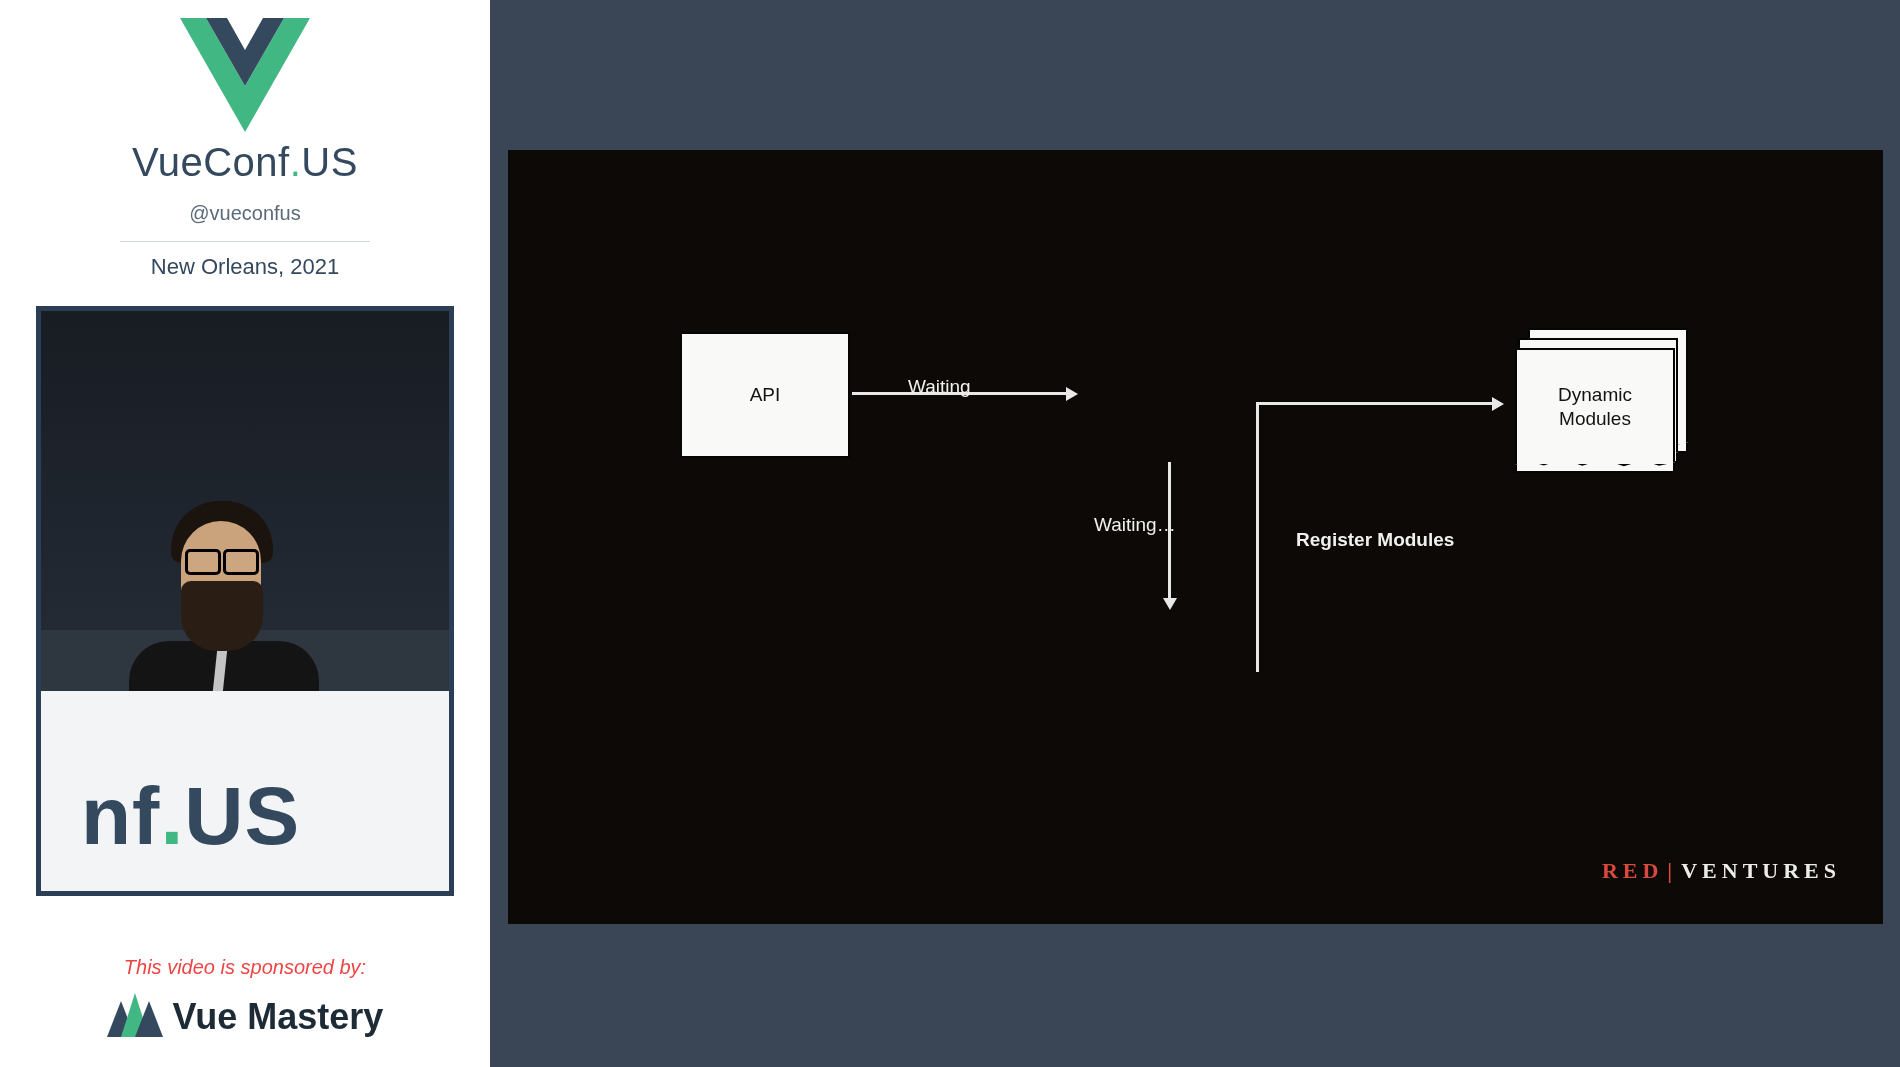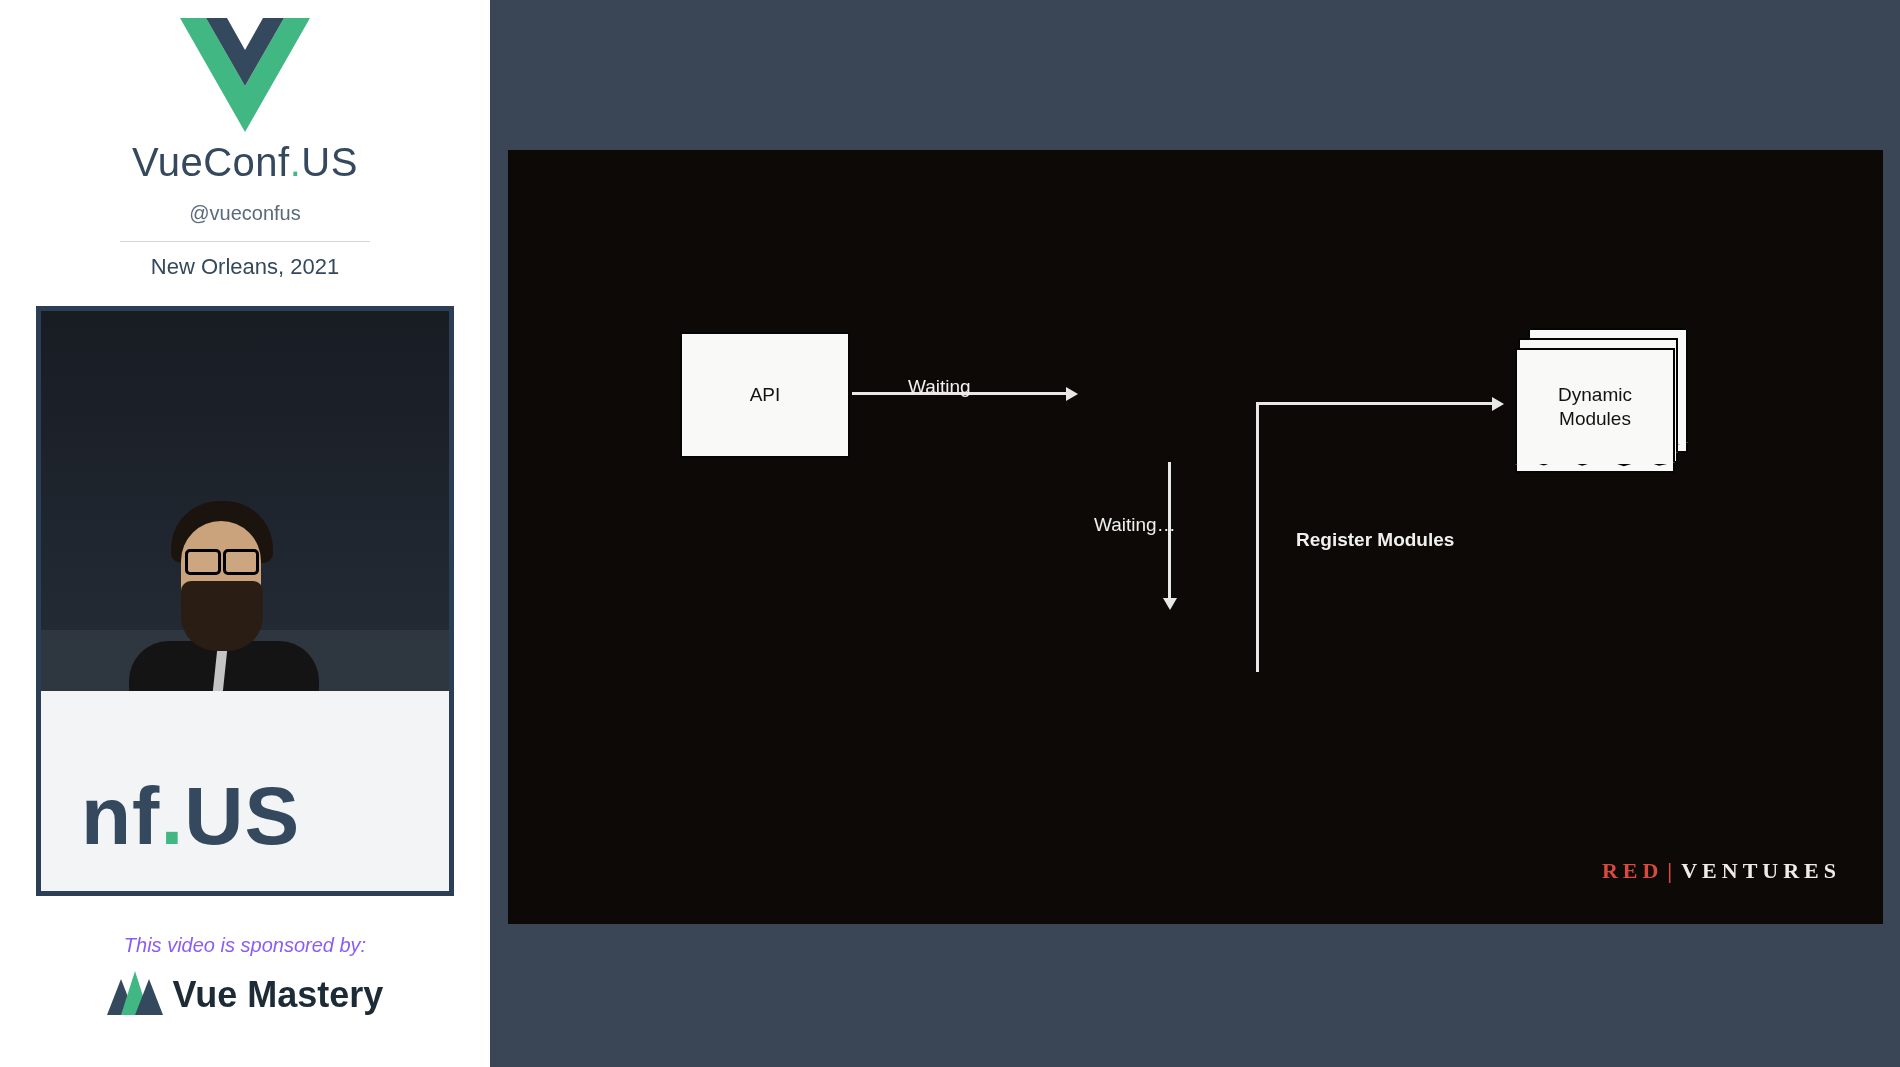--- a/index.html
+++ b/index.html
@@ -36,21 +36,21 @@
   .scene-glasses { position:absolute; left:144px; top:238px; width:74px; height:22px; }
   .scene-glasses:before, .scene-glasses:after { content:""; position:absolute; top:0; width:30px; height:20px; border:3px solid #000; border-radius:5px; background:rgba(255,255,255,.05); }
   .scene-glasses:before { left:0; } .scene-glasses:after { right:0; }
   .scene-body { position:absolute; left:88px; top:330px; width:190px; height:180px; background:#141414; border-radius:40px 40px 0 0; }
   .scene-lanyard { position:absolute; left:170px; top:338px; width:10px; height:120px; background:#c4c4c4; transform:rotate(6deg); }
   .scene-badge { position:absolute; left:158px; top:450px; width:36px; height:30px; background:#b53b3b; border-radius:3px; }
   .podium { position:absolute; left:0; right:0; bottom:0; height:200px; background:#f3f4f5; }
   .podium-text { position:absolute; left:12px; bottom:28px; font-size:82px; color:#34495e; letter-spacing:1px; font-weight:700;margin-left:28px; }
   .podium-text .dot { color:#41b883; }
 
-  .sponsor-line { color:#8b5cf6; font-size:20px; font-style: italic; margin-top: 38px; text-align: right; }
+  .sponsor-line { color:#ef4444; font-size:20px; font-style: italic; margin-top: 60px; text-align: right; }
   .mastery-row { display:flex; align-items:center; gap:10px; margin-top:14px; }
   .mastery-label { font-size:36px; font-weight:700; color:#1d2b36; }
 
   
   .main { flex:1; height:100%; position:relative; }
   .slide {
     position:absolute; left:18px; top:150px;
     width:1375px; height:774px;
     background:#0c0906;
     color:#fff;

